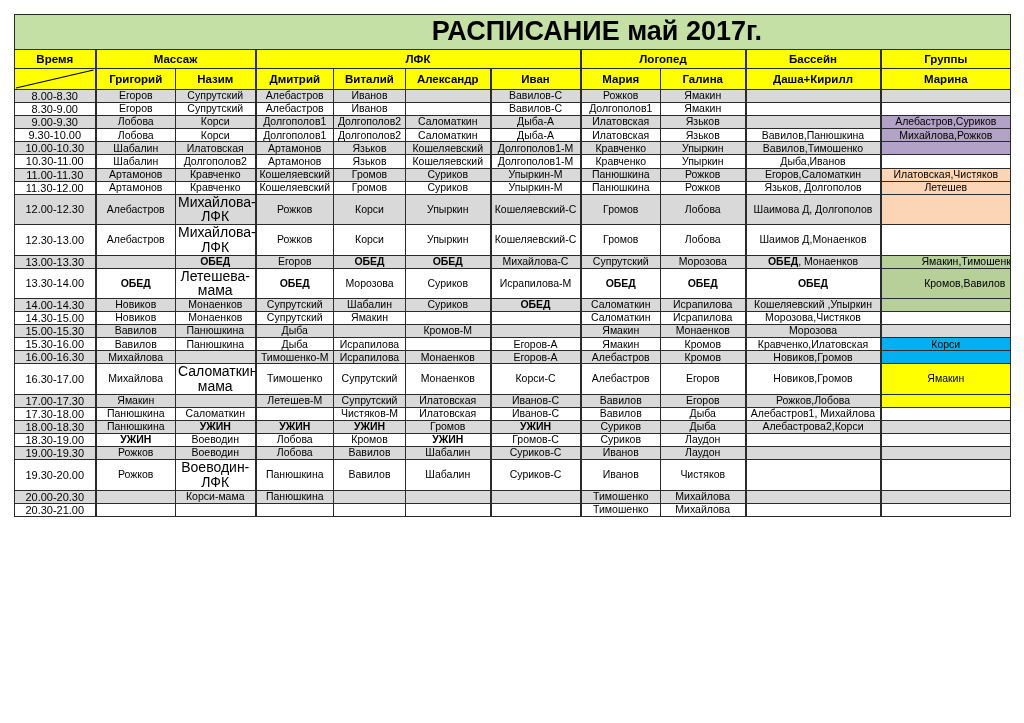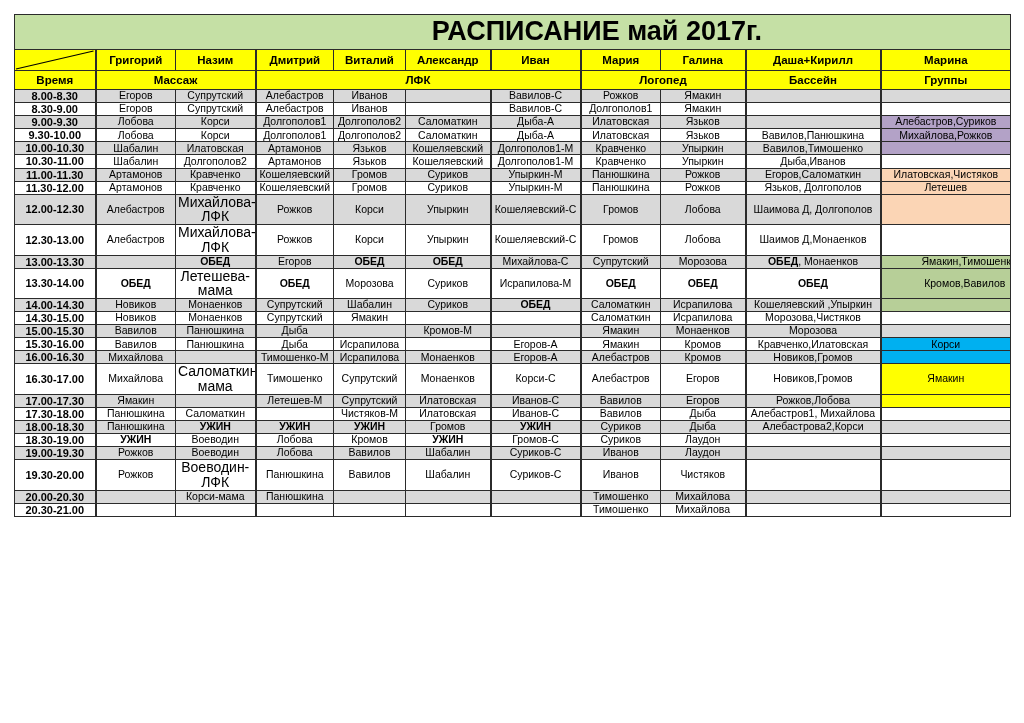--- a/index.html
+++ b/index.html
@@ -57,21 +57,21 @@
   .diag{
     background:#ffff00;
     position:relative;
     padding:0;
   }
   .diag svg{display:block;width:100%;height:100%;position:absolute;left:0;top:0;}
   
   tr.r-odd td{background:#d9d9d9;}
   tr.r-even td{background:#ffffff;}
   td.time{
-    font-weight:bold;
+    font-weight:normal;
     font-size:11px;
     border-right:2px solid #2b2b2b;
   }
   td.b{font-weight:bold;}
   
   td.c-purple{background:#b3a2c7 !important;}
   td.c-orange{background:#fbd5b5 !important;margin-top:12px;}
   td.c-green{background:#b7cf98 !important;padding-left:40px;}
   td.c-cyan{background:#00b0f0 !important;}
   td.c-yellow{background:#ffff00 !important;}
@@ -95,45 +95,45 @@
       <col style="width:90px">
         <col style="width:80px">
         <col style="width:85px">
       <col style="width:135px">
         <col style="width:130px">
     </colgroup>
     <thead>
       <tr>
         <td class="title-cell" colspan="11">РАСПИСАНИЕ май 2017г.</td>
       </tr>
+      <tr id="group-header-row">
+          <td class="hdr sep-r" colspan="1">Время</td>
+          <td class="hdr sep-r" colspan="2">Массаж</td>
+          <td class="hdr sep-r" colspan="4">ЛФК</td>
+          <td class="hdr sep-r" colspan="2">Логопед</td>
+          <td class="hdr sep-r" colspan="1">Бассейн</td>
+          <td class="hdr" colspan="1">Группы</td>
+        </tr>
       <tr id="spec-header-row">
           <td class="hdr2 diag sep-r">
             <svg viewBox="0 0 81 20" preserveAspectRatio="none">
               <line x1="1" y1="19" x2="80" y2="1" stroke="#000" stroke-width="1.2"></line>
             </svg>
           </td>
           <td class="hdr2">Григорий</td>
           <td class="hdr2 sep-r">Назим</td>
           <td class="hdr2">Дмитрий</td>
           <td class="hdr2">Виталий</td>
           <td class="hdr2 sep-r">Александр</td>
           <td class="hdr2 sep-r">Иван</td>
           <td class="hdr2">Мария</td>
           <td class="hdr2 sep-r">Галина</td>
           <td class="hdr2 sep-r">Даша+Кирилл</td>
           <td class="hdr2">Марина</td>
         </tr>
-      <tr id="group-header-row">
-          <td class="hdr sep-r" colspan="1">Время</td>
-          <td class="hdr sep-r" colspan="2">Массаж</td>
-          <td class="hdr sep-r" colspan="4">ЛФК</td>
-          <td class="hdr sep-r" colspan="2">Логопед</td>
-          <td class="hdr sep-r" colspan="1">Бассейн</td>
-          <td class="hdr" colspan="1">Группы</td>
-        </tr>
     </thead>
     <tbody id="schedule-body">
         <tr class="r-odd">
           <td class="time">8.00-8.30</td>
           <td>Егоров</td>
           <td class="sep-r">Супрутский</td>
           <td>Алебастров</td>
           <td>Иванов</td>
           <td class="sep-r"></td>
           <td class="sep-r">Вавилов-С</td>

